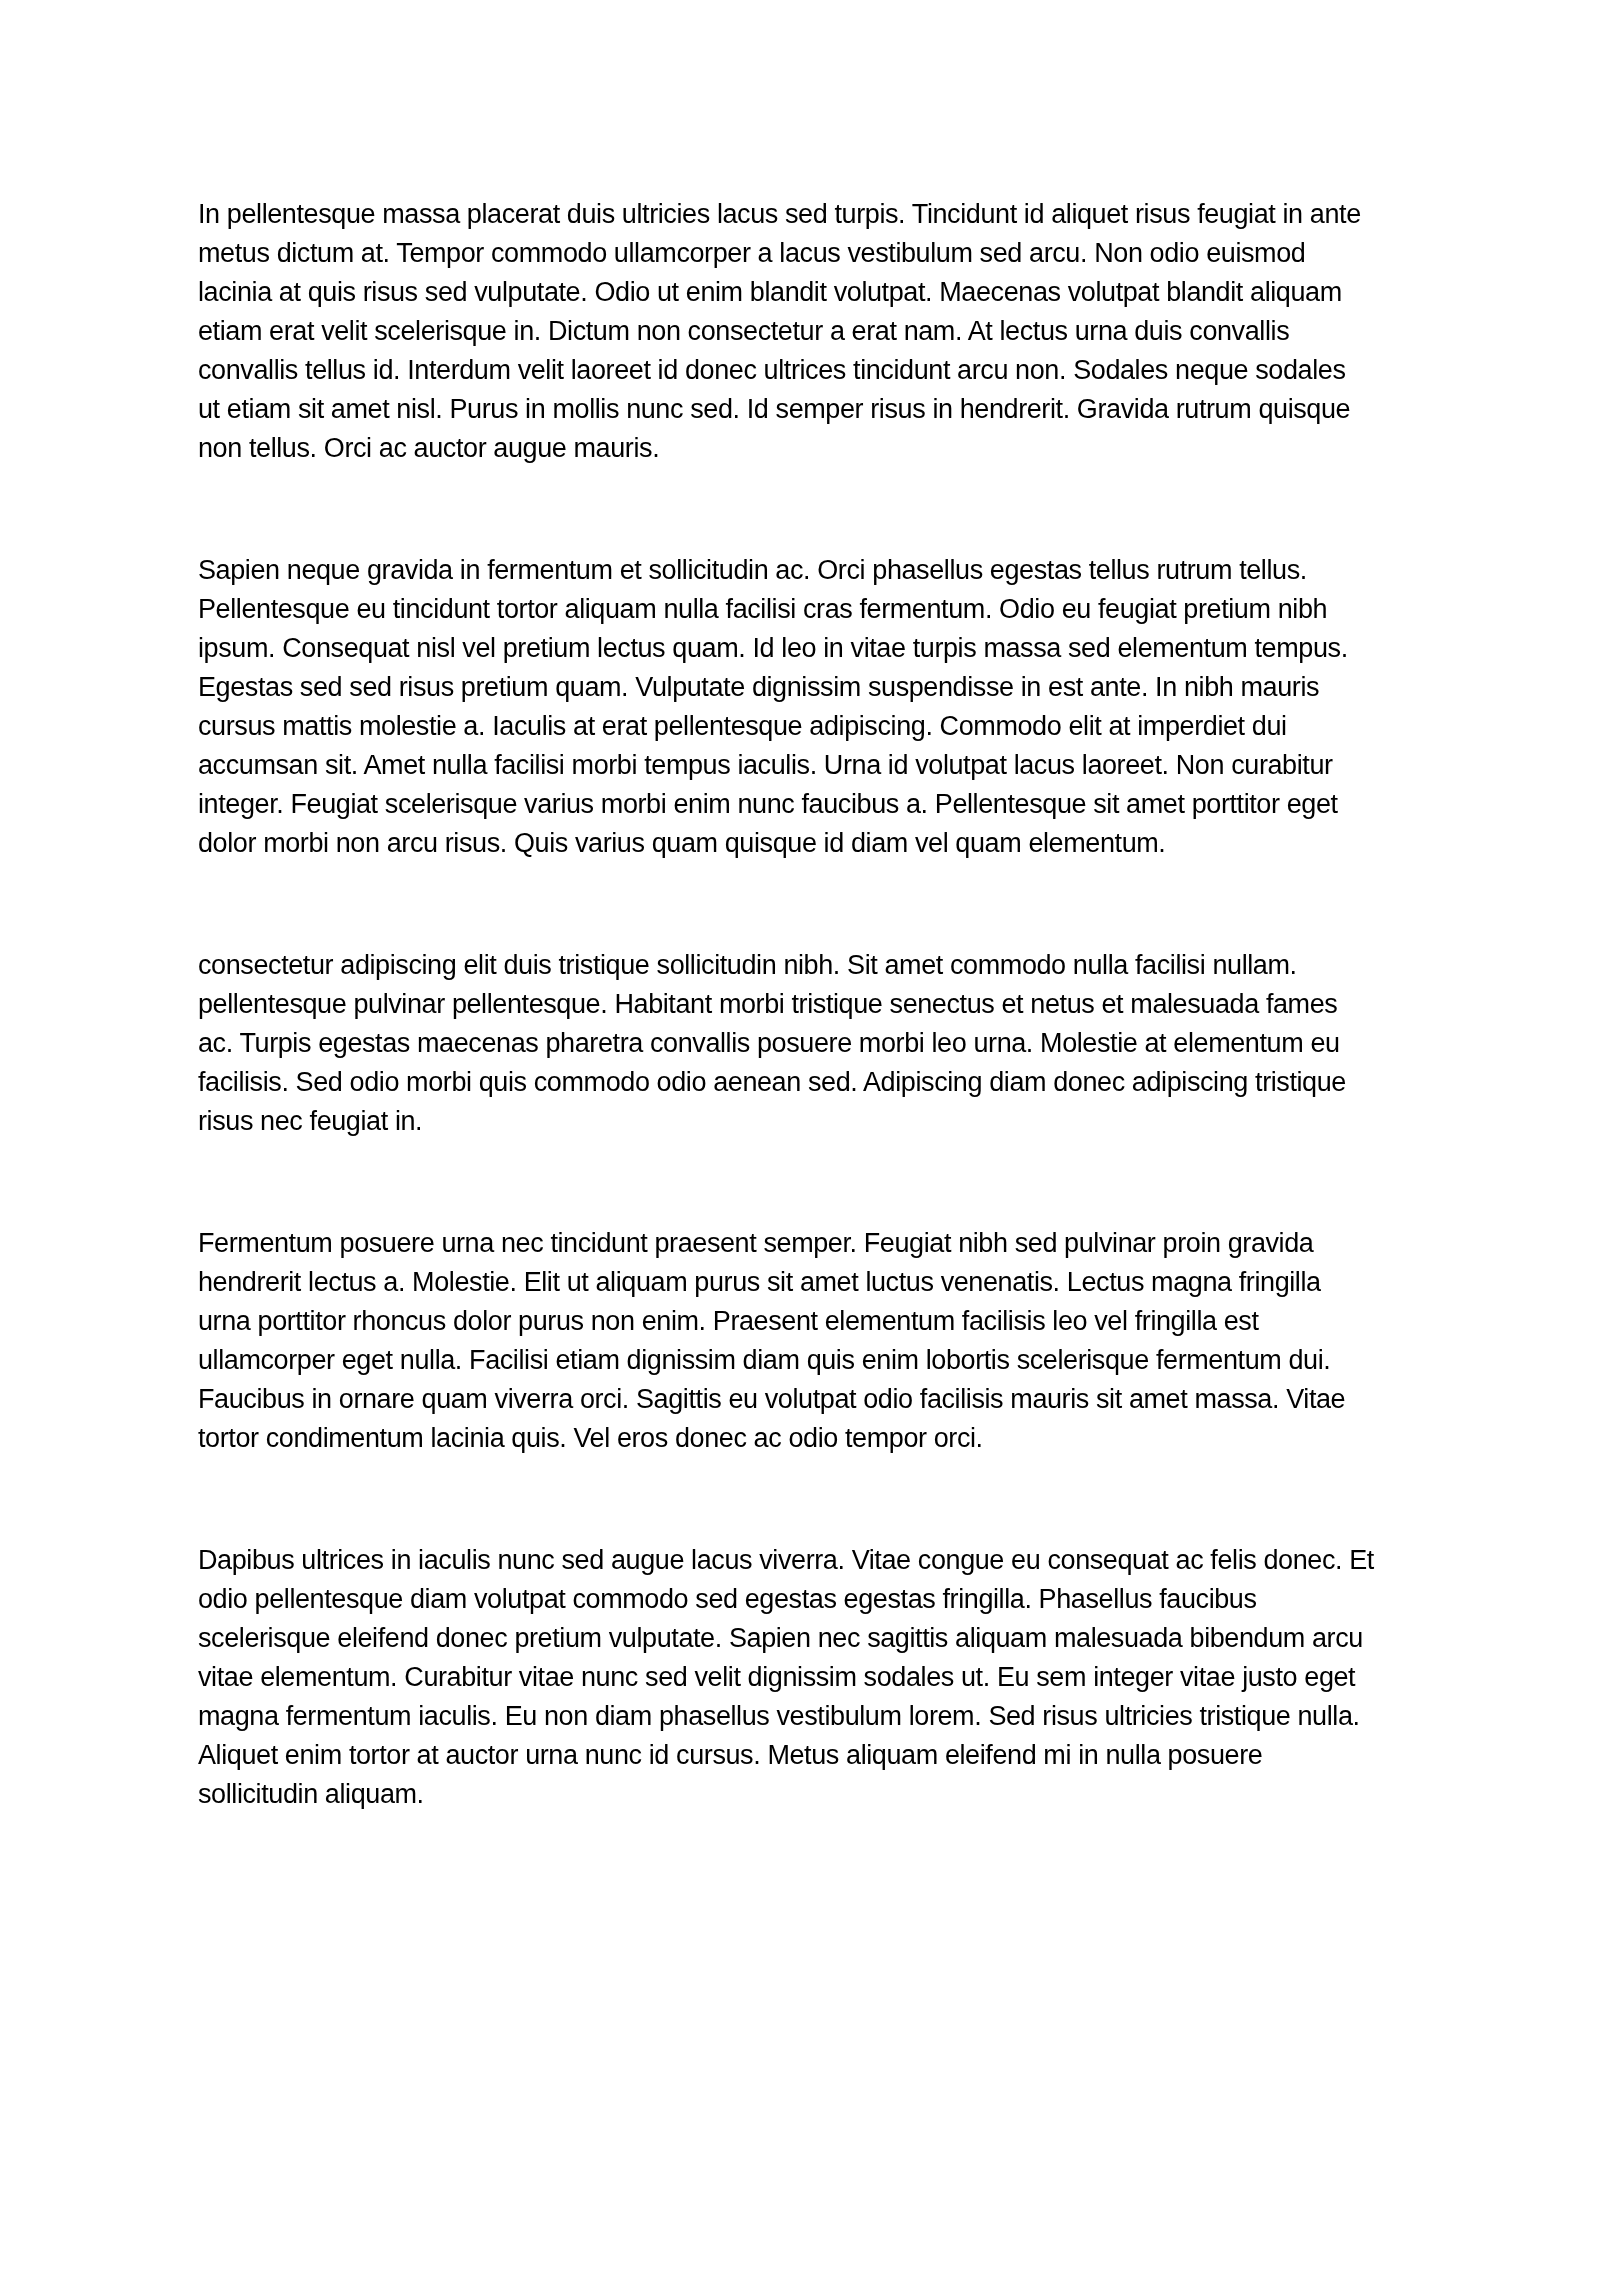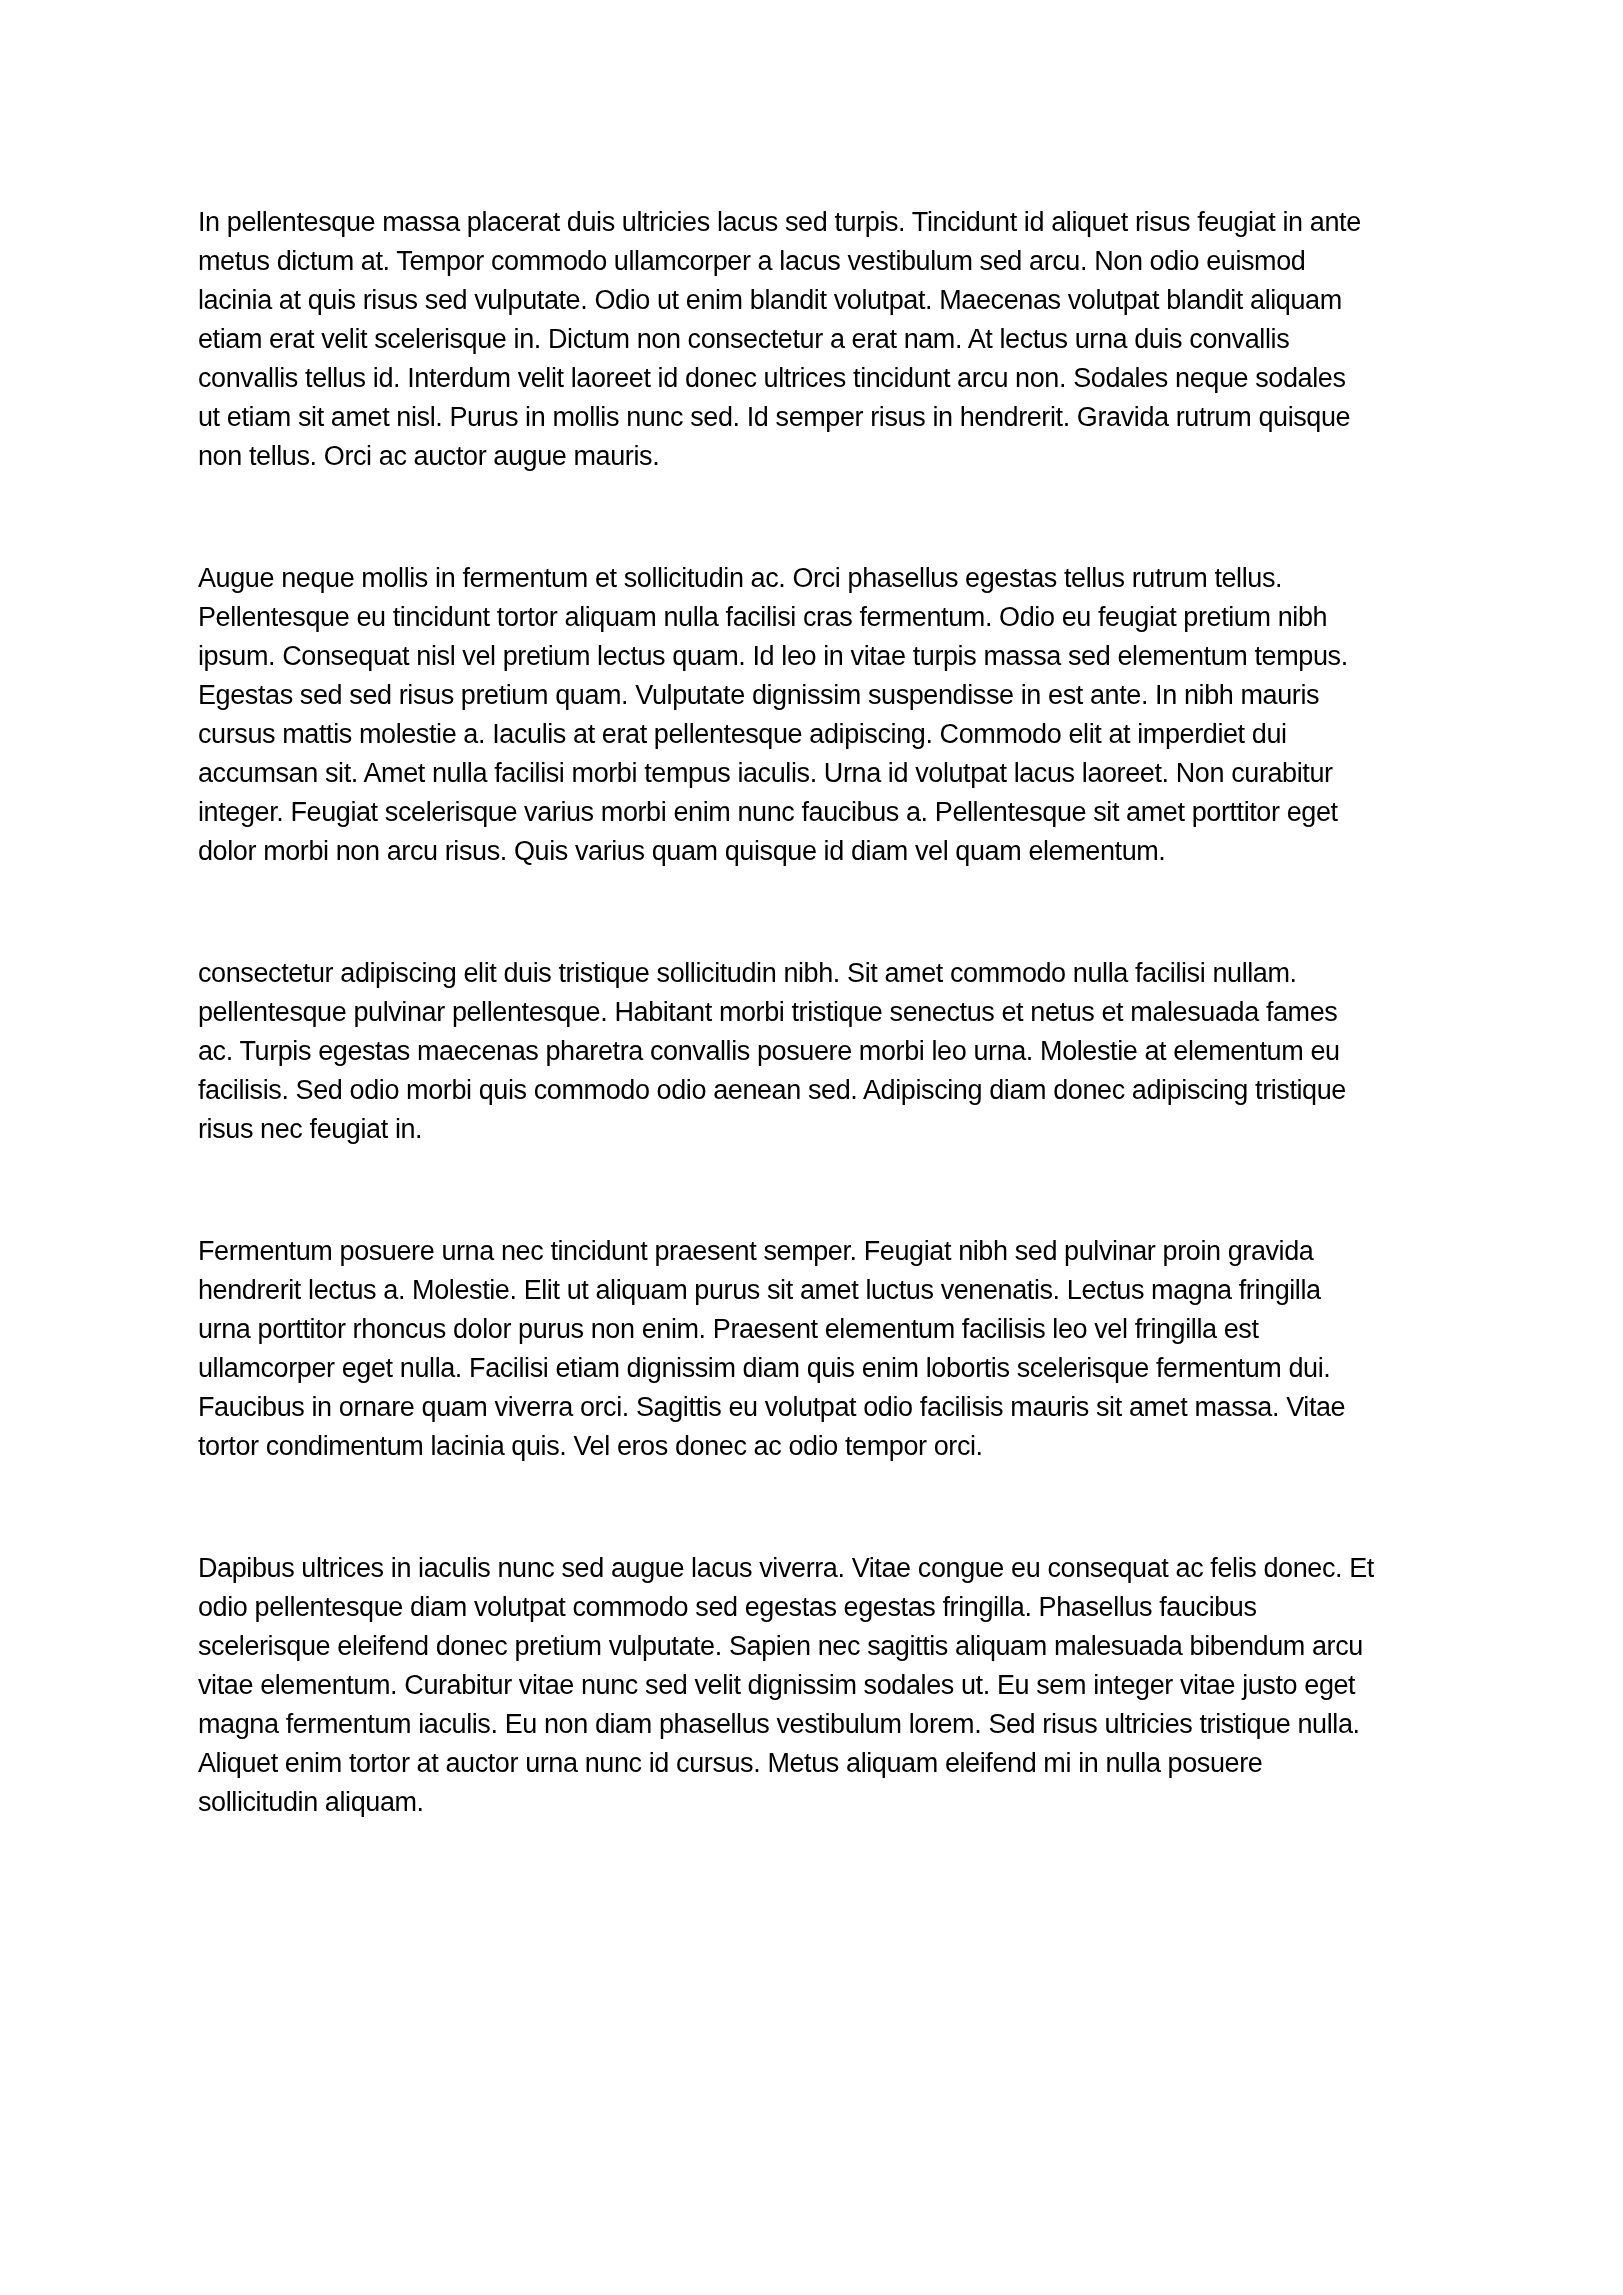--- a/index.html
+++ b/index.html
@@ -17,21 +17,21 @@
       position: absolute;
       left: 198px;
       top: 195px;
       width: 1243px;
       color: #000000;
       font-family: "Liberation Sans", "DejaVu Sans", sans-serif;
       font-size: 27px;
       line-height: 39px;
     }
     .para {
-      margin: 8px 0 83px 0;
+      margin: 0 0 83px 0;
       padding: 0;
     }
     .line {
       display: block;
       white-space: nowrap;
       height: 39px;
       letter-spacing: -0.4px;
     }
   </style>
 </head>
@@ -43,21 +43,21 @@
     <span class="line">In pellentesque massa placerat duis ultricies lacus sed turpis. Tincidunt id aliquet risus feugiat in ante</span>
     <span class="line">metus dictum at. Tempor commodo ullamcorper a lacus vestibulum sed arcu. Non odio euismod</span>
     <span class="line">lacinia at quis risus sed vulputate. Odio ut enim blandit volutpat. Maecenas volutpat blandit aliquam</span>
     <span class="line">etiam erat velit scelerisque in. Dictum non consectetur a erat nam. At lectus urna duis convallis</span>
     <span class="line">convallis tellus id. Interdum velit laoreet id donec ultrices tincidunt arcu non. Sodales neque sodales</span>
     <span class="line">ut etiam sit amet nisl. Purus in mollis nunc sed. Id semper risus in hendrerit. Gravida rutrum quisque</span>
     <span class="line">non tellus. Orci ac auctor augue mauris.</span>
   </p>
 
   <p class="para">
-    <span class="line">Augue neque mollis in fermentum et sollicitudin ac. Orci phasellus egestas tellus rutrum tellus.</span>
+    <span class="line">Sapien neque gravida in fermentum et sollicitudin ac. Orci phasellus egestas tellus rutrum tellus.</span>
     <span class="line">Pellentesque eu tincidunt tortor aliquam nulla facilisi cras fermentum. Odio eu feugiat pretium nibh</span>
     <span class="line">ipsum. Consequat nisl vel pretium lectus quam. Id leo in vitae turpis massa sed elementum tempus.</span>
     <span class="line">Egestas sed sed risus pretium quam. Vulputate dignissim suspendisse in est ante. In nibh mauris</span>
     <span class="line">cursus mattis molestie a. Iaculis at erat pellentesque adipiscing. Commodo elit at imperdiet dui</span>
     <span class="line">accumsan sit. Amet nulla facilisi morbi tempus iaculis. Urna id volutpat lacus laoreet. Non curabitur</span>
     <span class="line">integer. Feugiat scelerisque varius morbi enim nunc faucibus a. Pellentesque sit amet porttitor eget</span>
     <span class="line">dolor morbi non arcu risus. Quis varius quam quisque id diam vel quam elementum.</span>
   </p>
 
   <p class="para">

